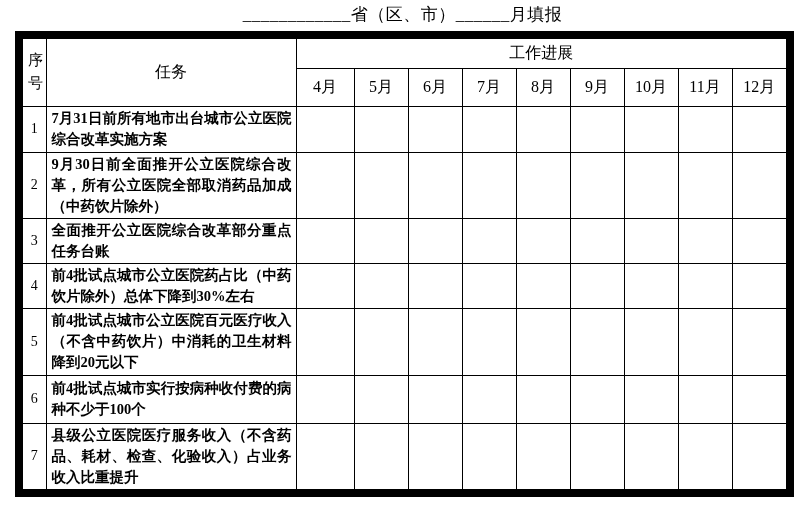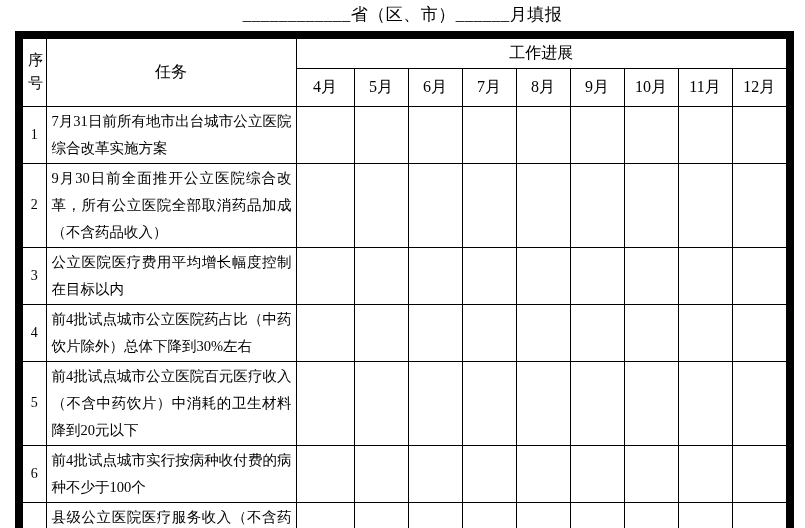--- a/index.html
+++ b/index.html
@@ -49,25 +49,26 @@
     padding: 0 5px;
     font-size: 15px;
   }
   td.no {
     text-align: center;
     vertical-align: middle;
     font-size: 14px;
   }
   td.task {
     font-size: 14.5px;
-    line-height: 27px;
+    line-height: 21px;
     padding: 1px 4px 1px 5px;
     text-align: justify;
     vertical-align: middle;
     word-break: break-all;
+    font-weight: bold;
   }
   td.blank { background: #fff; }
   .row-1 { height: 46px; }
   .row-2 { height: 63px; }
   .row-3 { height: 44px; }
   .row-4 { height: 45px; }
   .row-5 { height: 67px; }
   .row-6 { height: 48px; }
   .row-7 { height: 61px; }
 </style>
@@ -118,34 +119,34 @@
         <td class="blank"></td>
         <td class="blank"></td>
         <td class="blank"></td>
         <td class="blank"></td>
         <td class="blank"></td>
         <td class="blank"></td>
         <td class="blank"></td>
       </tr>
       <tr class="row-2">
         <td class="no">2</td>
-        <td class="task">9月30日前全面推开公立医院综合改革，所有公立医院全部取消药品加成（不含药品收入）</td>
+        <td class="task">9月30日前全面推开公立医院综合改革，所有公立医院全部取消药品加成（中药饮片除外）</td>
         <td class="blank"></td>
         <td class="blank"></td>
         <td class="blank"></td>
         <td class="blank"></td>
         <td class="blank"></td>
         <td class="blank"></td>
         <td class="blank"></td>
         <td class="blank"></td>
         <td class="blank"></td>
       </tr>
       <tr class="row-3">
         <td class="no">3</td>
-        <td class="task">公立医院医疗费用平均增长幅度控制在目标以内</td>
+        <td class="task">全面推开公立医院综合改革部分重点任务台账</td>
         <td class="blank"></td>
         <td class="blank"></td>
         <td class="blank"></td>
         <td class="blank"></td>
         <td class="blank"></td>
         <td class="blank"></td>
         <td class="blank"></td>
         <td class="blank"></td>
         <td class="blank"></td>
       </tr>

